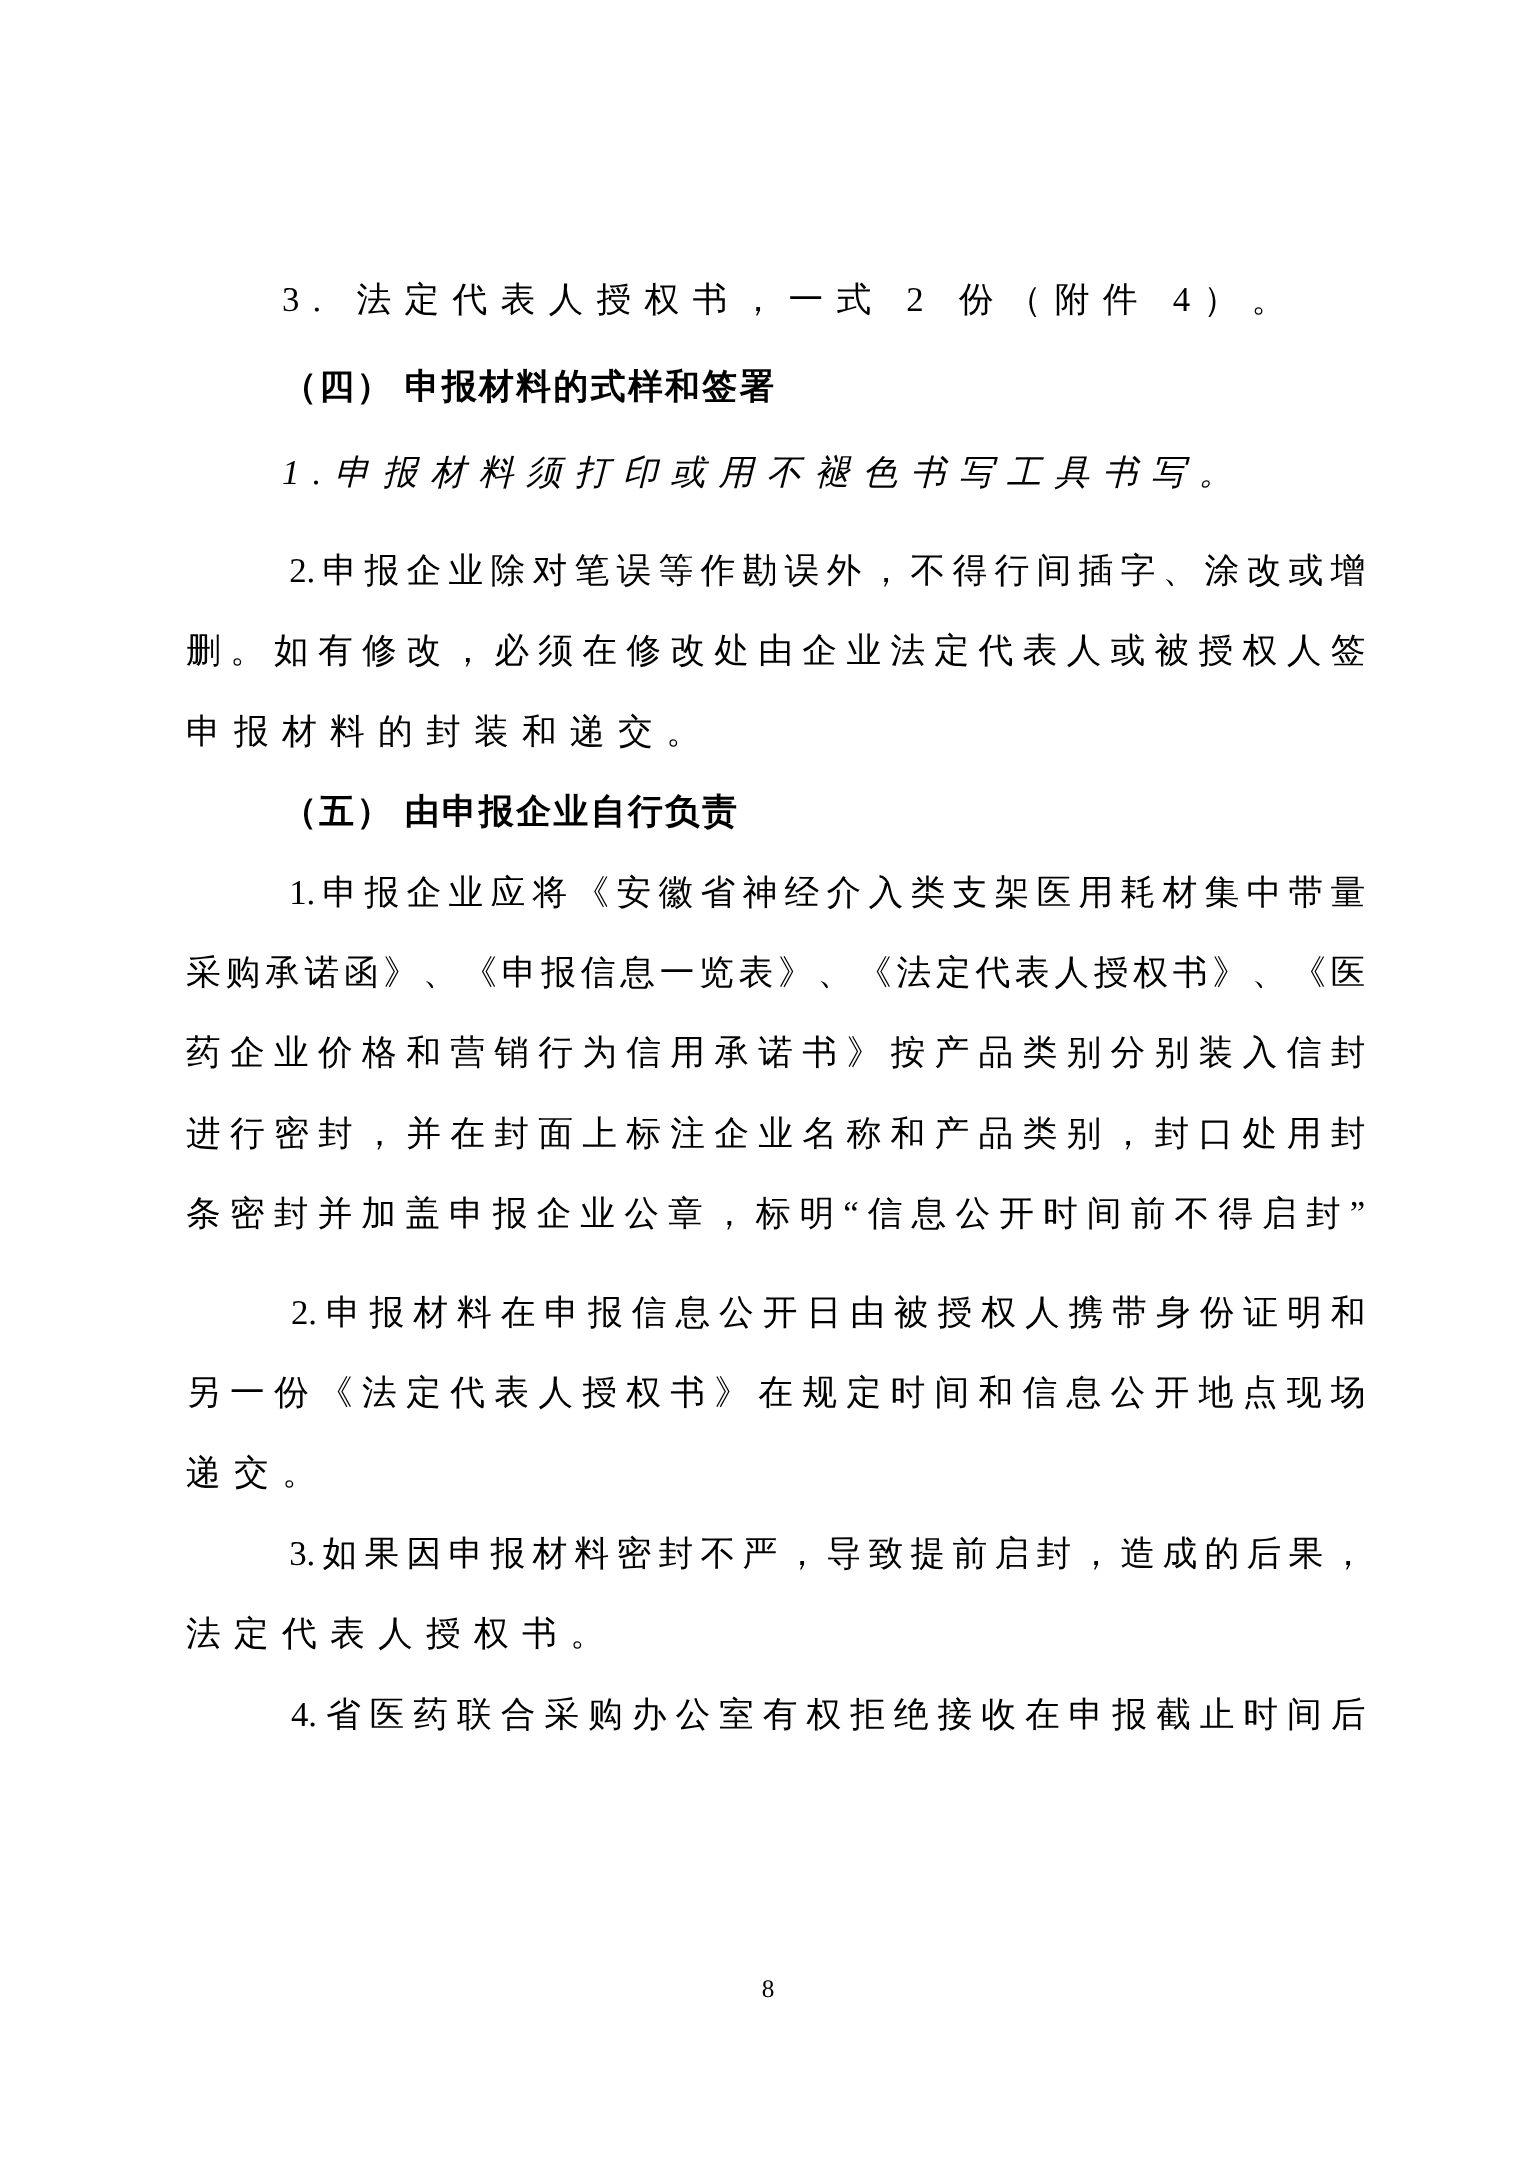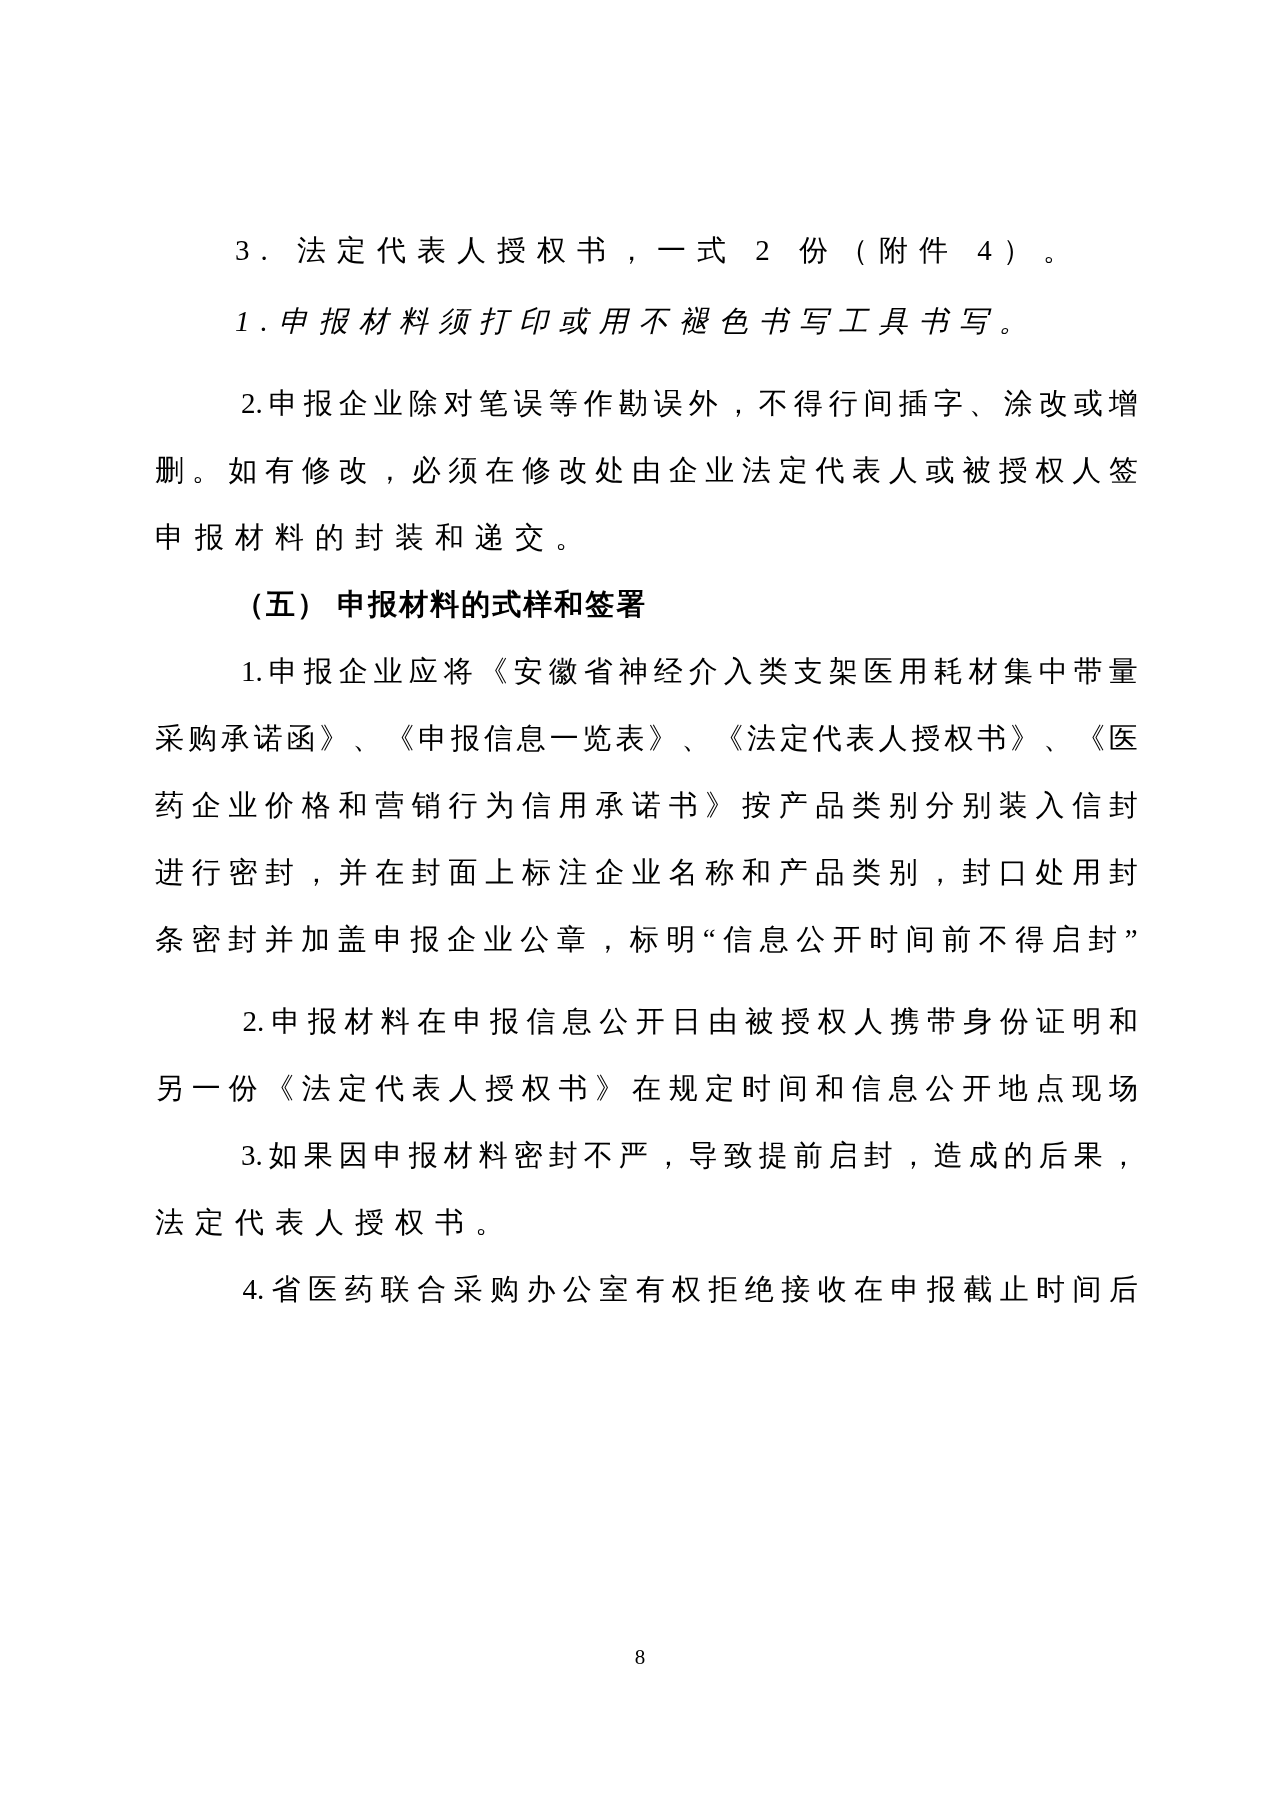--- a/index.html
+++ b/index.html
@@ -64,20 +64,23 @@
   }
 </style>
 </head>
 <body>
 
 <div class="page">
   <div class="doc-body">
       <div class="block body b0">
         <div class="line ind">3. 法定代表人授权书，一式 2 份（附件 4）。</div>
       </div>
+      <div class="block heading b2">
+        <div class="line ind">（四） 申报材料的式样和签署</div>
+      </div>
       <div class="block body b3">
         <div class="line ind">1.申报材料须打印或用不褪色书写工具书写。</div>
       </div>
       <div class="block body b4">
         <div class="line fill">
           <span class="indent-spacer"></span>
           <span>2.</span>
           <span>申</span>
           <span>报</span>
           <span>企</span>
@@ -129,21 +132,21 @@
           <span>或</span>
           <span>被</span>
           <span>授</span>
           <span>权</span>
           <span>人</span>
           <span>签</span>
         </div>
         <div class="line">申报材料的封装和递交。</div>
       </div>
       <div class="block heading b5">
-        <div class="line ind">（五） 申报材料的式样和签署</div>
+        <div class="line ind">（五） 由申报企业自行负责</div>
       </div>
       <div class="block body b6">
         <div class="line fill">
           <span class="indent-spacer"></span>
           <span>1.</span>
           <span>申</span>
           <span>报</span>
           <span>企</span>
           <span>业</span>
           <span>应</span>
@@ -340,20 +343,21 @@
           <span>和</span>
           <span>信</span>
           <span>息</span>
           <span>公</span>
           <span>开</span>
           <span>地</span>
           <span>点</span>
           <span>现</span>
           <span>场</span>
         </div>
+        <div class="line">递交。</div>
       </div>
       <div class="block body b8">
         <div class="line fill">
           <span class="indent-spacer"></span>
           <span>3.</span>
           <span>如</span>
           <span>果</span>
           <span>因</span>
           <span>申</span>
           <span>报</span>

